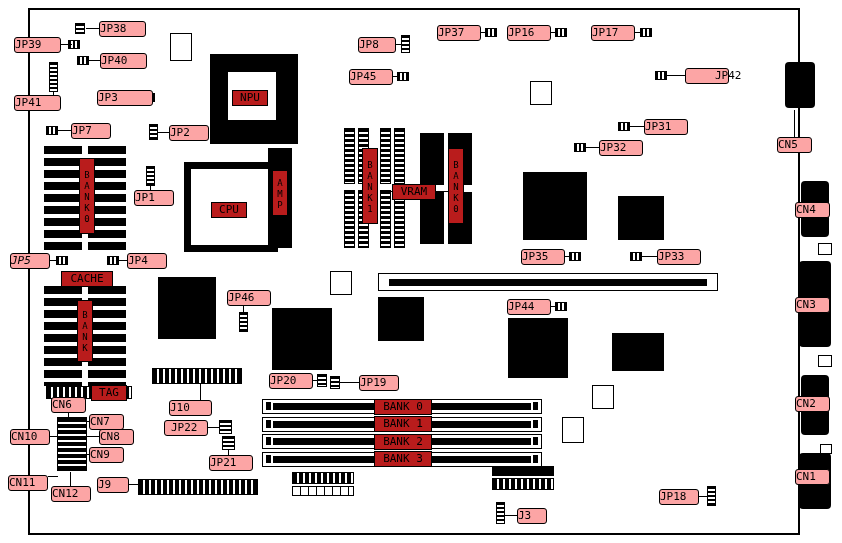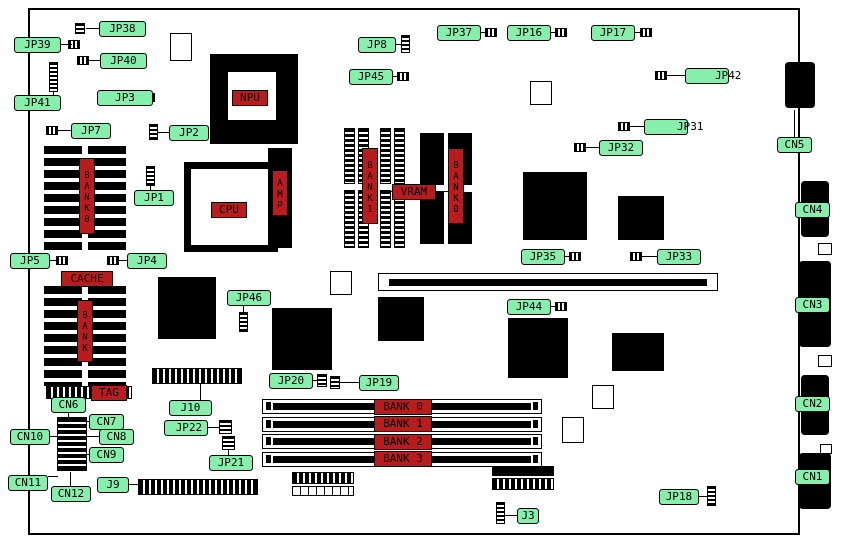--- a/index.html
+++ b/index.html
@@ -16,22 +16,22 @@
   .hstripe{border:1px solid #000;background:repeating-linear-gradient(90deg,#000 0 4px,#fff 4px 6px)}
   .vstripe{border:1px solid #000;background:repeating-linear-gradient(180deg,#000 0 4px,#fff 4px 6px)}
   .vbar{border:1px solid #000;background:repeating-linear-gradient(180deg,#000 0 3px,#fff 3px 5px)}
   .cellrow{border:1px solid #000;background:repeating-linear-gradient(90deg,#fff 0 7px,#000 7px 8px)}
   .jumper-h{border:1px solid #000;background:repeating-linear-gradient(90deg,#000 0 2px,#fff 2px 4px)}
   .jumper-v{border:1px solid #000;background:repeating-linear-gradient(180deg,#000 0 2px,#fff 2px 4px)}
   .leader{background:#000}
   .slot{border:1px solid #000;background:#fff}
   .slot-bar{position:absolute;background:#000}
   .slot-end{position:absolute;width:5px;height:8px;background:#000}
-  .callout{position:absolute;height:16px;border:1px solid #000;border-radius:3px;background:#86efac;
-           font-size:11px;line-height:14px;text-align:center;white-space:nowrap}
+  .callout{position:absolute;height:16px;border:1px solid #000;border-radius:3px;background:#fca5a5;
+           font-size:11px;line-height:14px;text-align:left;white-space:nowrap}
   .chiplabel{position:absolute;border:1px solid #000;background:#b91c1c;font-size:11px;line-height:14px;
            text-align:center;white-space:nowrap;overflow:hidden}
   .chiplabel.vertical{writing-mode:vertical-lr;text-orientation:upright;font-size:9px;letter-spacing:1px;
            padding-top:2px;text-align:center}
   .partnum{position:absolute;font-size:12px;letter-spacing:1px}
 </style>
 </head>
 <body>
 
 <div id="diagram">
@@ -191,42 +191,42 @@
     <div class="chiplabel" style="left: 374px; top: 434px; width: 58px; height: 16px;">BANK 2</div>
     <div class="chiplabel" style="left: 374px; top: 451px; width: 58px; height: 16px;">BANK 3</div>
     <div class="callout" style="left: 99px; top: 21px; width: 47px;">JP38</div>
     <div class="callout" style="left: 14px; top: 37px; width: 47px;">JP39</div>
     <div class="callout" style="left: 100px; top: 53px; width: 47px;">JP40</div>
     <div class="callout" style="left: 14px; top: 95px; width: 47px;">JP41</div>
     <div class="callout" style="left: 97px; top: 90px; width: 56px;">JP3</div>
     <div class="callout" style="left: 71px; top: 123px; width: 40px;">JP7</div>
     <div class="callout" style="left: 169px; top: 125px; width: 40px;">JP2</div>
     <div class="callout" style="left: 134px; top: 190px; width: 40px;">JP1</div>
-    <div class="callout" style="left: 10px; top: 253px; width: 40px;">JP5</div>
+    <div class="callout" style="left: 10px; top: 253px; width: 40px; font-style: italic;">JP5</div>
     <div class="callout" style="left: 127px; top: 253px; width: 40px;">JP4</div>
     <div class="callout" style="left: 358px; top: 37px; width: 38px;">JP8</div>
     <div class="callout" style="left: 349px; top: 69px; width: 44px;">JP45</div>
     <div class="callout" style="left: 437px; top: 25px; width: 44px;">JP37</div>
     <div class="callout" style="left: 507px; top: 25px; width: 44px;">JP16</div>
     <div class="callout" style="left: 591px; top: 25px; width: 44px;">JP17</div>
     <div class="callout" style="left: 685px; top: 68px; width: 44px; padding-left: 29px;">JP42</div>
-    <div class="callout" style="left: 644px; top: 119px; width: 44px; padding-left: 32px;">JP31</div>
+    <div class="callout" style="left: 644px; top: 119px; width: 44px;">JP31</div>
     <div class="callout" style="left: 599px; top: 140px; width: 44px;">JP32</div>
     <div class="callout" style="left: 521px; top: 249px; width: 44px;">JP35</div>
     <div class="callout" style="left: 657px; top: 249px; width: 44px;">JP33</div>
     <div class="callout" style="left: 507px; top: 299px; width: 44px;">JP44</div>
     <div class="callout" style="left: 227px; top: 290px; width: 44px;">JP46</div>
     <div class="callout" style="left: 269px; top: 373px; width: 44px;">JP20</div>
     <div class="callout" style="left: 359px; top: 375px; width: 40px;">JP19</div>
     <div class="callout" style="left: 164px; top: 420px; width: 44px; padding-left: 6px;">JP22</div>
     <div class="callout" style="left: 209px; top: 455px; width: 44px;">JP21</div>
     <div class="callout" style="left: 659px; top: 489px; width: 40px;">JP18</div>
     <div class="callout" style="left: 169px; top: 400px; width: 43px;">J10</div>
     <div class="callout" style="left: 97px; top: 477px; width: 32px;">J9</div>
-    <div class="callout" style="left: 517px; top: 508px; width: 22px;">J3</div>
+    <div class="callout" style="left: 517px; top: 508px; width: 30px;">J3</div>
     <div class="callout" style="left: 51px; top: 397px; width: 35px;">CN6</div>
     <div class="callout" style="left: 89px; top: 414px; width: 35px;">CN7</div>
     <div class="callout" style="left: 10px; top: 429px; width: 40px;">CN10</div>
     <div class="callout" style="left: 99px; top: 429px; width: 35px;">CN8</div>
     <div class="callout" style="left: 89px; top: 447px; width: 35px;">CN9</div>
     <div class="callout" style="left: 8px; top: 469px; width: 40px; margin-top: 6px;">CN11</div>
     <div class="callout" style="left: 51px; top: 486px; width: 40px;">CN12</div>
     <div class="callout" style="left: 777px; top: 137px; width: 35px;">CN5</div>
     <div class="callout" style="left: 795px; top: 202px; width: 35px;">CN4</div>
     <div class="callout" style="left: 795px; top: 297px; width: 35px;">CN3</div>

